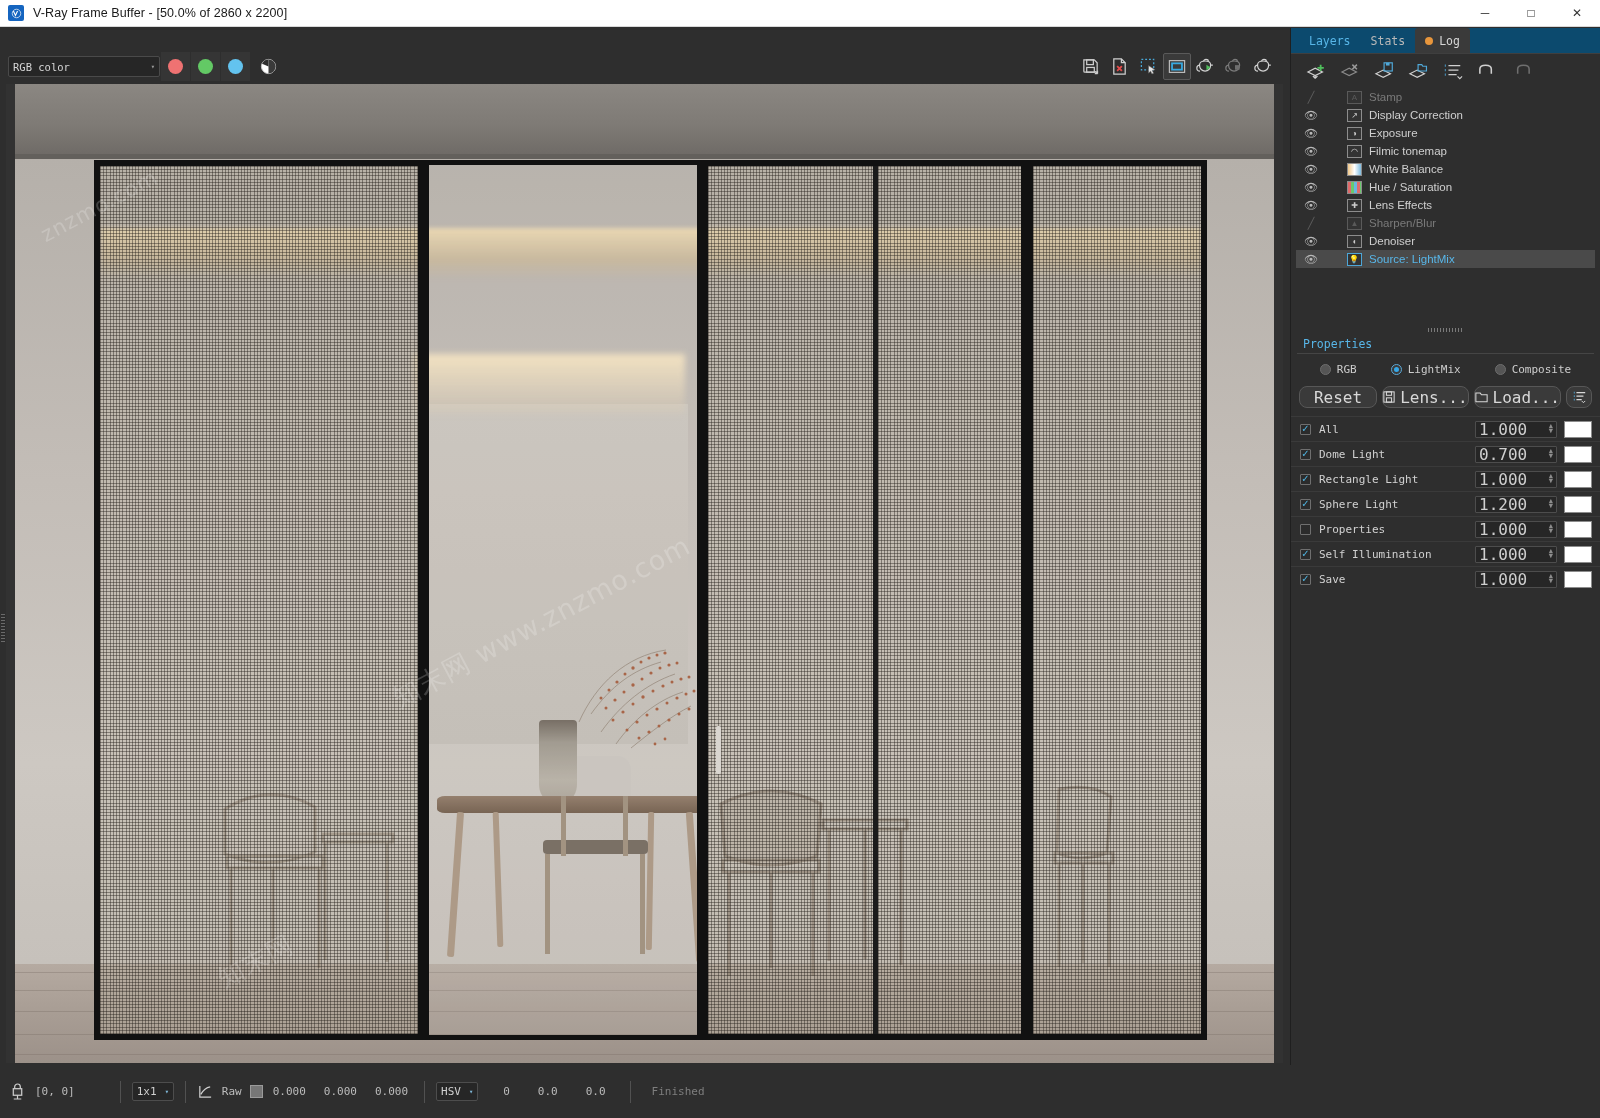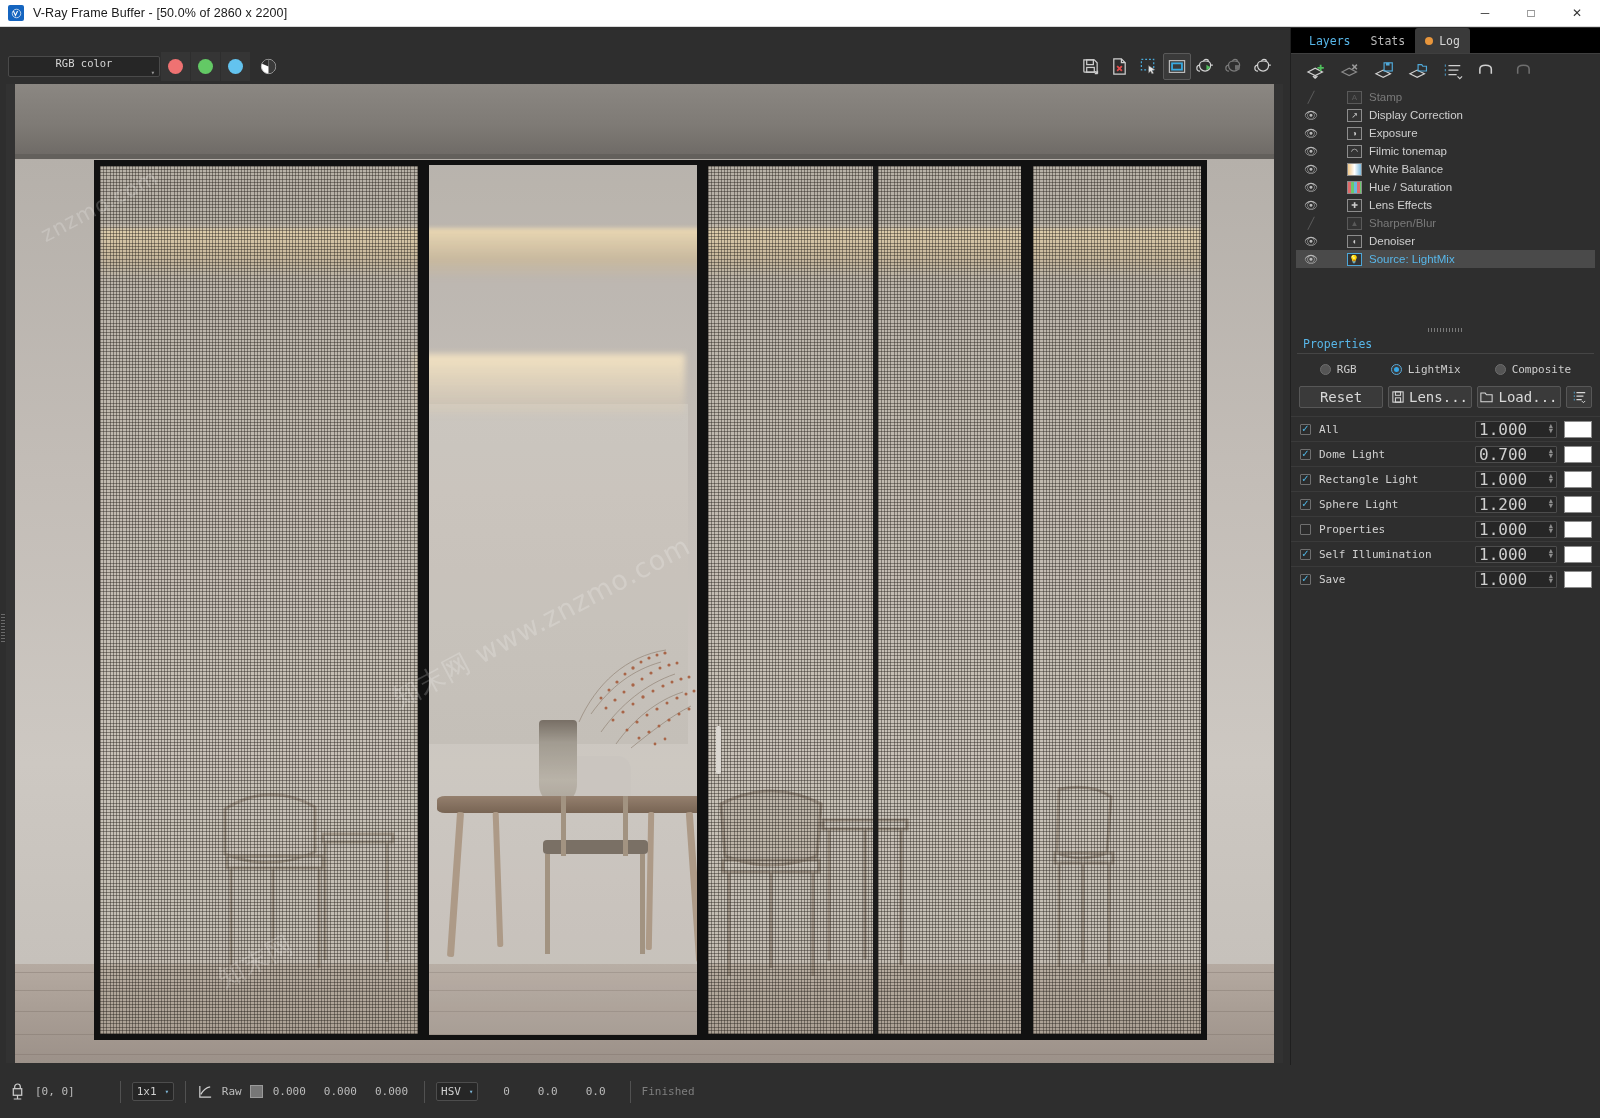--- a/index.html
+++ b/index.html
@@ -41,21 +41,21 @@
 
   
   .toolbar {
     position: absolute; left: 0; top: 51px; width: 1288px; height: 31px;
     background: #2e2e2e; display: flex; align-items: center;
   }
   .combo {
     margin-left: 8px; width: 152px; height: 21px; background: #262626;
     border: 1px solid #4a4a4a; border-radius: 2px;
     display: flex; align-items: center; padding: 0 4px;
-    font-family: "DejaVu Sans Mono", monospace; font-size: 10.5px; color: #d6d6d6; flex-direction: column;
+    font-family: "DejaVu Sans Mono", monospace; font-size: 10.5px; color: #d6d6d6;
   }
   .combo .arrow { margin-left: auto; font-size: 7px; color: #9a9a9a; }
   .chbtn {
     width: 29px; height: 29px; display: flex; align-items: center; justify-content: center;
     background: #353535; margin-left: 1px;
   }
   .chbtn:first-of-type { margin-left: 8px; }
   .dot { width: 15px; height: 15px; border-radius: 50%; }
   .dot.r { background: #ef7272; }
   .dot.g { background: #63c965; }
@@ -179,21 +179,21 @@
   .splitter-grip{
     position:absolute;left:1px;top:530px;width:4px;height:28px;
     background:repeating-linear-gradient(0deg,#6a6a6a 0,#6a6a6a 1px,#2e2e2e 1px,#2e2e2e 3px);
   }
 
   
   .rpanel {
     position: absolute; left: 1290px; top: 28px; width: 310px; height: 1037px;
     background: #2e2e2e; border-left: 1px solid #1f1f1f;
   }
-  .tabs { display: flex; height: 25px; background: #000000; padding-left: 8px; }
+  .tabs { display: flex; height: 25px; background: #0c4a6e; padding-left: 8px; }
   .tab {
     font-family: "DejaVu Sans Mono", monospace; font-size: 11.5px;
     padding: 4px 10px 3px 10px; color: #b8b8b8; display:flex; align-items:center; gap:6px;
   }
   .tab.active { color: #57b6e8; }
   .tab.logtab { background: #3a3a3a; border-radius: 3px 3px 0 0; color:#d6d6d6;}
   .logdot{width:8px;height:8px;border-radius:50%;background:#e8963c;display:inline-block;}
   .tabs-rule{height:1px;background:#3f3f3f;}
 
   .layer-tools { height: 34px; display: flex; align-items: center; padding-left: 12px; gap: 6px; }
@@ -232,23 +232,23 @@
     font-family:"DejaVu Sans Mono", monospace;font-size:11.5px;color:#58b6e8;padding-left:6px;
   }
   .radios{display:flex;justify-content:center;gap:34px;margin-top:9px;}
   .radio{display:flex;align-items:center;gap:6px;font-family:"DejaVu Sans Mono",monospace;font-size:11px;color:#cdcdcd;}
   .rdot{width:11px;height:11px;border-radius:50%;background:#555;border:1px solid #6d6d6d;display:flex;align-items:center;justify-content:center;}
   .rdot.on{background:#3a3a3a;border-color:#5aa9d8;}
   .rdot.on i{width:5px;height:5px;border-radius:50%;background:#36a8e8;display:block;}
 
   .btnrow{display:flex;gap:5px;padding:10px 8px 0 8px;}
   .pbtn{
-    flex:1;height:22px;background:#3a3a3a;border:1px solid #575757;border-radius:2px;
+    flex:1;height:22px;background:#3a3a3a;border:1px solid #575757;border-radius:8px;
     display:flex;align-items:center;justify-content:center;gap:5px;
-    font-family:"DejaVu Sans Mono",monospace;font-size:14px;color:#d8d8d8;
+    font-family:"DejaVu Sans Mono",monospace;font-size:16px;color:#d8d8d8;
   }
   .pbtn.sq{flex:0 0 26px;}
   .btnrow2{display:flex;gap:5px;padding:6px 8px 0 8px;}
   .pbtn2{
     flex:1;height:22px;background:#3a3a3a;border:1px solid #575757;border-radius:2px;
     display:flex;align-items:center;justify-content:center;
     font-family:"DejaVu Sans Mono",monospace;font-size:11px;color:#d8d8d8;
   }
 
   .lm-list{margin-top:8px;}
@@ -833,20 +833,20 @@
       <span>HSV</span>
       <span class="arrow">▾</span>
     </span>
 
     <span class="sb-txt" style="margin-left:25px;">0</span>
     <span class="sb-txt" style="margin-left:28px;">0.0</span>
     <span class="sb-txt" style="margin-left:28px;">0.0</span>
 
     <span class="sb-sep" style="margin-left:24px;"></span>
 
-    <span class="sb-txt dim" style="">Finished</span>
+    <span class="sb-txt dim" style="margin-left:10px;">Finished</span>
 
     <span class="sb-right">
       
     </span>
   </div>
 
 </div>
 
 </body></html>

